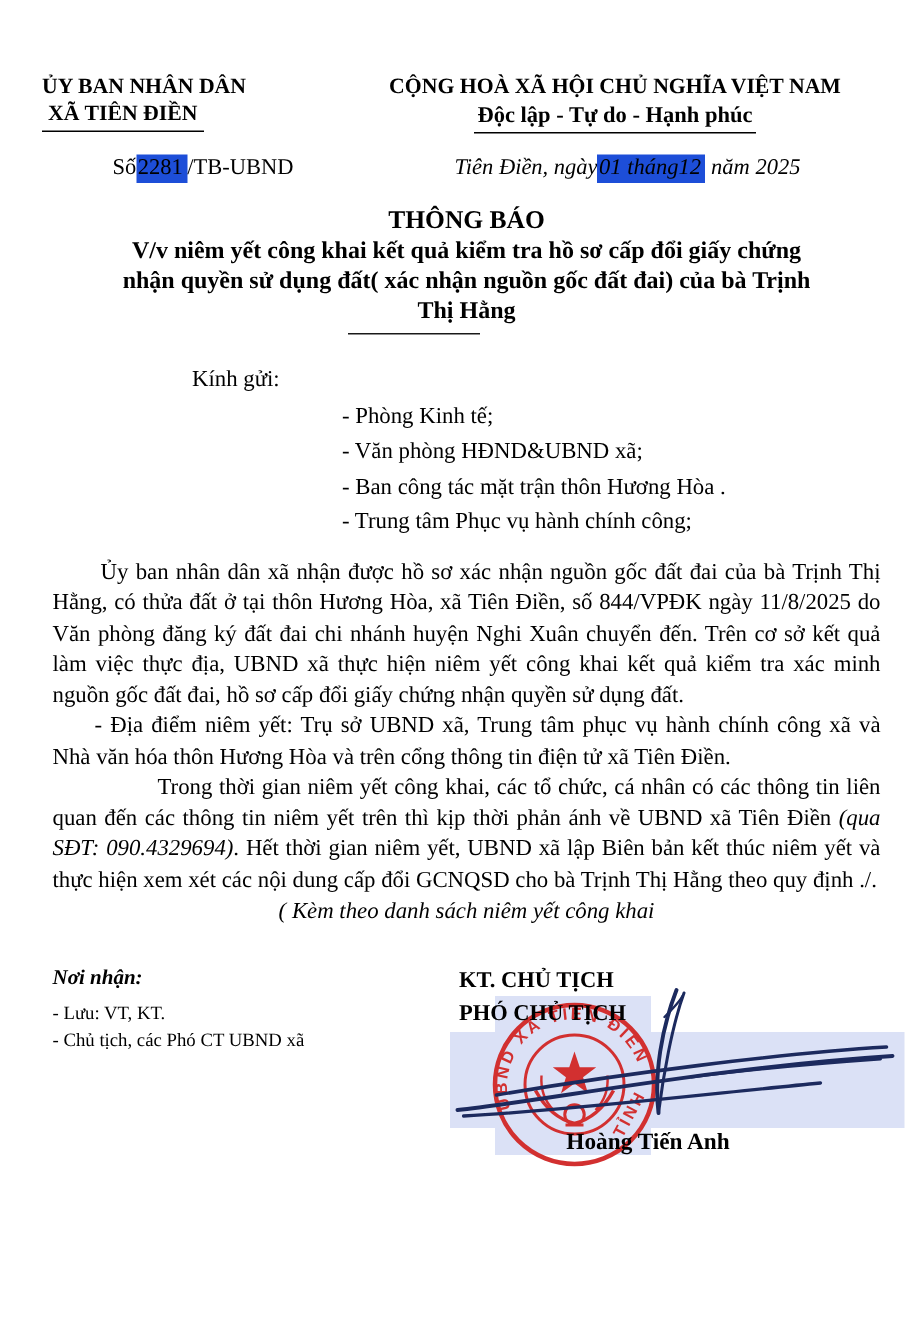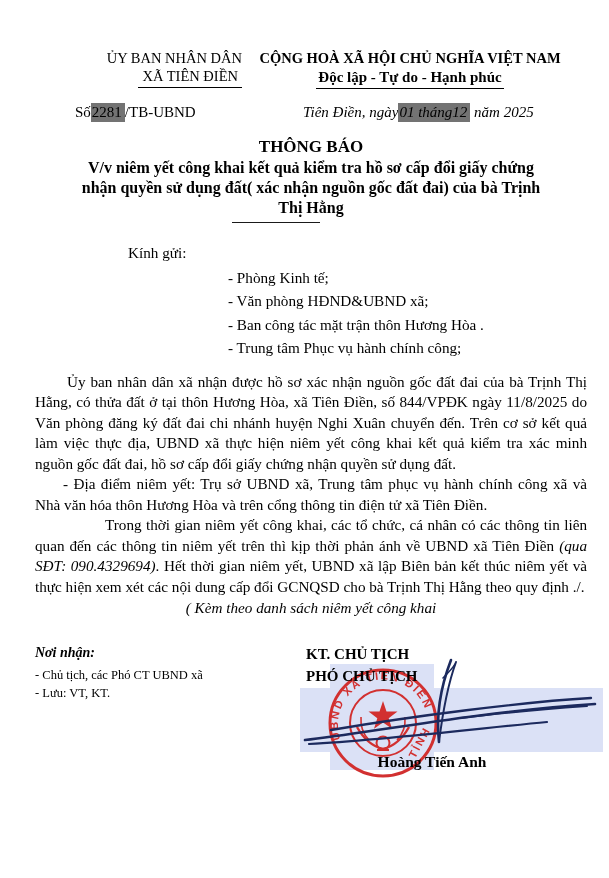--- a/index.html
+++ b/index.html
@@ -3,30 +3,30 @@
 <meta charset="utf-8">
 <style>
   * { margin:0; padding:0; box-sizing:border-box; }
   html,body { background:#ffffff; }
   .page {
     position:relative; width:609px; height:878px; background:#ffffff;
     font-family:"Liberation Serif","DejaVu Serif",serif; color:#000;
     overflow:hidden;
   }
   
-  .org-block { position:absolute; left:28px; top:49px; width:214px; text-align:right;
-               font-weight:normal; font-size:14.5px; line-height:18px; }
+  .org-block { position:absolute; left:28px; top:49px; width:214px; text-align:left;
+               font-weight:bold; font-size:14.5px; line-height:18px; }
   .org-name { display:inline-block; border-bottom:1.5px solid #000; padding:0 4px 2px 4px; }
   .natl-block { position:absolute; left:248px; top:49px; width:324px; text-align:center; font-weight:bold; }
   .natl-line1 { font-size:14.5px; line-height:18px; }
   .natl-line2 { display:inline-block; font-size:15px; border-bottom:1.5px solid #000;
                 padding:0 2px 2px 2px; margin-top:2px; }
   .doc-number { position:absolute; left:75px; top:104px; font-size:15px; }
   .date-line  { position:absolute; left:303px; top:104px; font-size:15px; font-style:italic; }
-  .hl { background:#737373; padding:1px 3px 2px 1px; }
+  .hl { background:#1d4ed8; padding:1px 3px 2px 1px; }
   
   .main { position:absolute; left:35px; top:136px; width:552px;
           font-size:15.2px; line-height:20.5px; }
   .doc-heading { text-align:center; font-weight:bold; font-size:17px; line-height:21px; }
   .doc-subject { font-weight:bold; font-size:16px; line-height:20px; text-align:center;
                  margin:1px 36px 0 36px; }
   .subject-rule { width:88px; height:0; border-top:1.6px solid #1a1a1a; margin:4px 0 0 197px; }
   .salutation { margin:20px 0 0 93px; }
   .recipient-list { margin:2px 0 12px 193px; line-height:23.5px; }
   .para  { text-align:justify; text-indent:32px; }
@@ -84,22 +84,22 @@
     </div>
 
     <p class="para">Ủy ban nhân dân xã nhận được hồ sơ  xác nhận nguồn gốc đất đai của bà Trịnh Thị Hằng, có thửa đất ở tại thôn Hương Hòa, xã Tiên Điền, số 844/VPĐK ngày 11/8/2025 do Văn phòng đăng ký đất đai chi nhánh huyện Nghi Xuân chuyển đến. Trên cơ sở kết quả làm việc thực địa, UBND xã thực hiện niêm yết công khai kết quả kiểm tra xác minh nguồn gốc đất đai, hồ sơ cấp đổi giấy chứng nhận quyền sử dụng đất.</p>
     <p class="place-line">- Địa điểm niêm yết: Trụ sở UBND xã, Trung tâm phục vụ hành chính công xã và Nhà văn hóa thôn Hương Hòa và trên cổng thông tin điện tử xã Tiên Điền.</p>
     <p class="para2"><span>Trong thời gian niêm yết công khai, các tổ chức, cá nhân có các thông tin liên quan đến các thông tin niêm yết trên thì kịp thời phản ánh về UBND xã Tiên Điền </span><i>(qua SĐT: 090.4329694)</i><span>. Hết thời gian niêm yết, UBND xã lập Biên bản kết thúc niêm yết và thực hiện xem xét các nội dung cấp đổi GCNQSD cho bà Trịnh Thị Hằng theo quy định  ./.</span></p>
     <p class="attach-note">( Kèm theo danh sách niêm yết công khai</p>
   </div>
 
   <div class="distribution">
     <div class="distribution-label">Nơi nhận:</div>
+    <div>- Lưu: VT, KT.</div>
     <div>- Chủ tịch, các Phó CT UBND xã</div>
-    <div>- Lưu: VT, KT.</div>
   </div>
 
   <div class="rect-tall"></div>
   <div class="rect-wide"></div>
 
   <svg class="seal-svg" viewBox="0 0 112 112">
     <defs>
       <path id="ringTop" d="M 15,76 A 45,45 0 1 1 97,76" fill="none"></path>
     </defs>
     <circle cx="56" cy="56" r="53" fill="none" stroke="#d23030" stroke-width="3"></circle>

